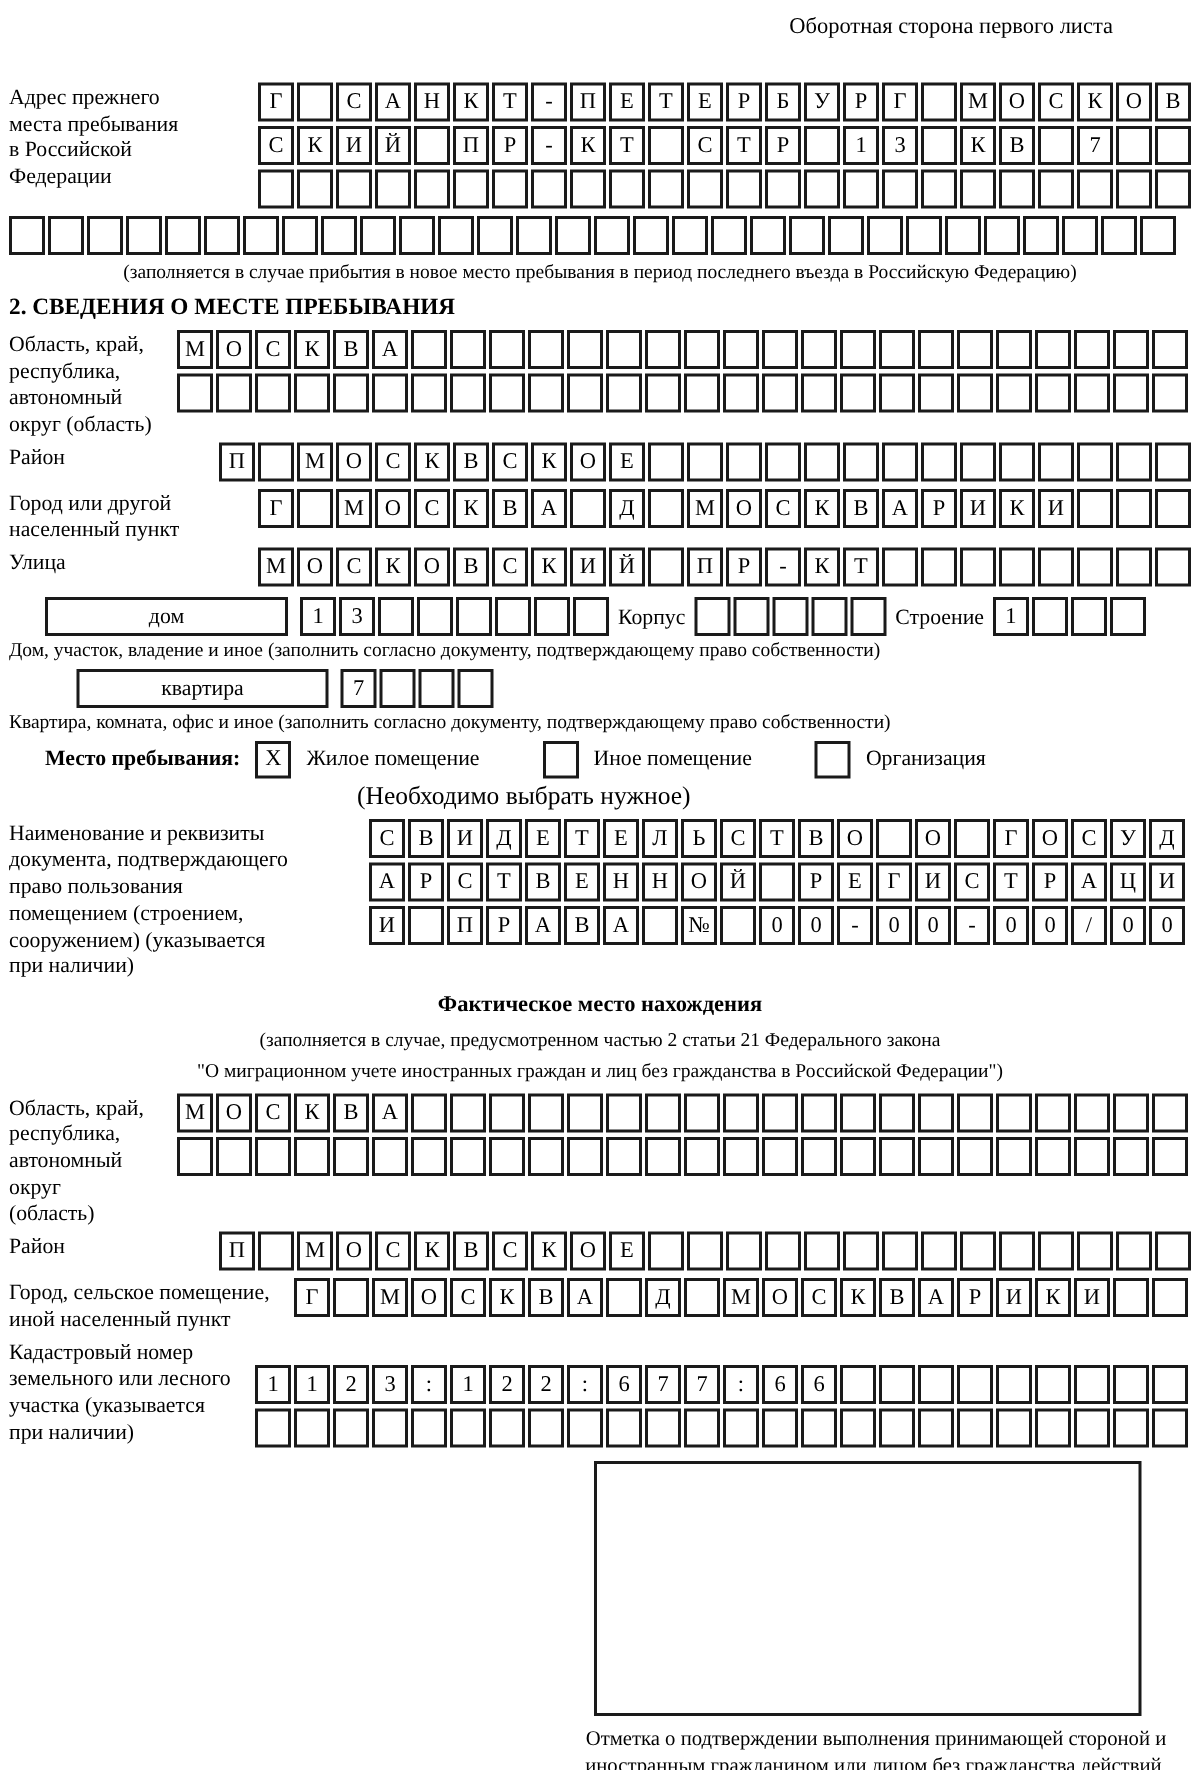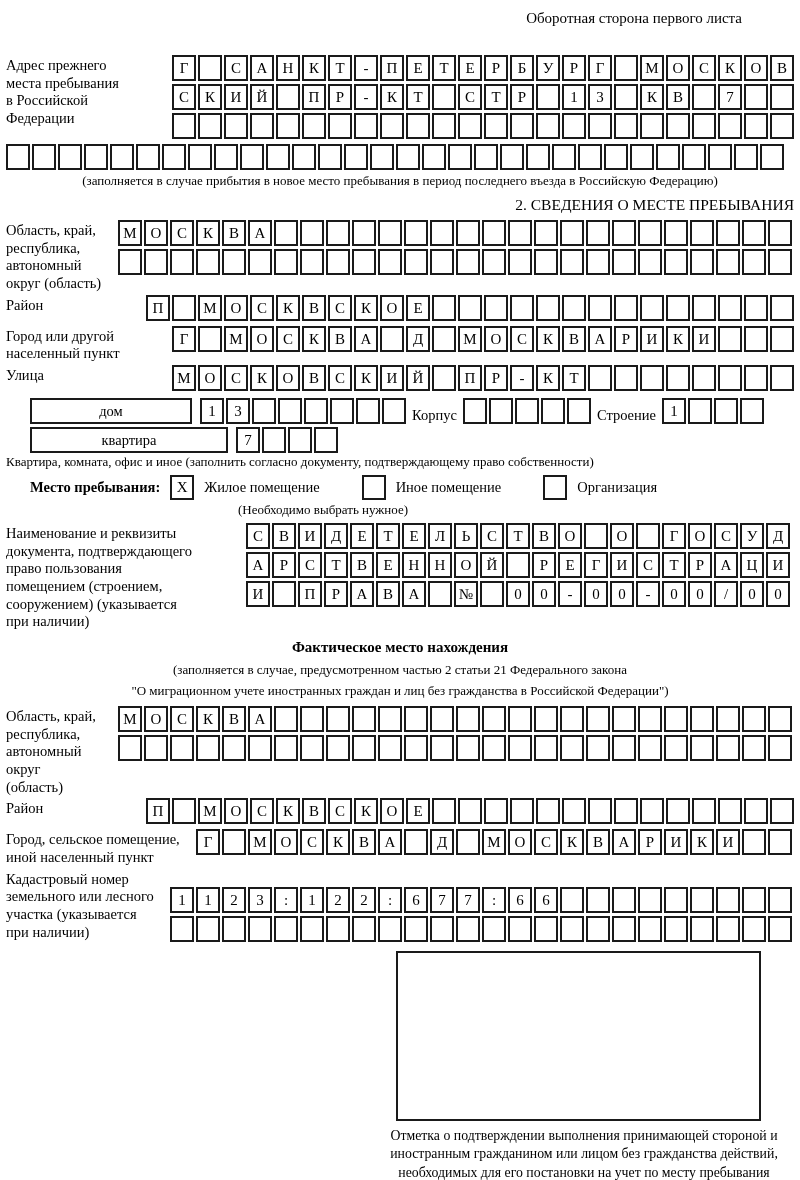--- a/index.html
+++ b/index.html
@@ -27,46 +27,46 @@
   }
 
   .namedbox {
     flex:none; height:26px; border:2px solid #1a1a1a;
     text-align:center; line-height:22px; background:#fff;
   }
 
   .caption { font-size:13px; line-height:1.3; margin:1px 0 4px 0; }
   .caption.center { text-align:center; }
 
-  .h2 { text-align:right; font-weight:normal; font-size:15.5px; margin:6px 0 6px 0; }
+  .h2 { text-align:left; font-weight:bold; font-size:15.5px; margin:6px 0 6px 0; }
   .h3 { text-align:center; font-weight:bold; font-size:15px; margin:8px 0 6px 0; }
 
   .w-prev-label    { width:166px; }
   .w-oblast-label  { width:112px; }
   .w-raion-label   { width:140px; }
   .w-gorod-label   { width:166px; }
   .w-ulitsa-label  { width:166px; }
   .w-doc-label     { width:240px; }
   .w-fgorod-label  { width:190px; }
   .w-kad-label     { width:164px; }
 
-  .dom-row { display:flex; align-items:flex-end; margin:4px 0 1px 24px; }
+  .dom-row { display:flex; align-items:center; margin:4px 0 1px 24px; }
   .dom-box { width:162px; margin-right:8px; }
-  .kv-box  { width:198px; margin-right:8px; }
+  .kv-box  { width:168px; margin-right:8px;margin-left:21px; }
   .inline-label { margin:0 6px 0 4px; padding-top:2px; }
   .kv-row { display:flex; align-items:center; margin:3px 0 1px 24px; }
 
   .mesto-row { display:flex; align-items:center; margin:4px 0 0 24px; }
   .mesto-label { margin-right:10px;font-weight:bold; }
   .checkbox {
     flex:none; width:24px; height:25px; border:2px solid #1a1a1a;
     text-align:center; line-height:21px; font-size:15px; margin-right:10px; background:#fff;
   }
   .opt-label { margin-right:42px; }
-  .mesto-note { font-size:13px; margin:2px 0 5px 232px; }
+  .mesto-note { font-size:17px; margin:2px 0 5px 232px; }
 
   .stamp-box {
     width:365px; height:170px; border:2px solid #1a1a1a;
     margin:6px 0 6px 390px; background:#fff;
   }
   .stamp-note {
     width:432px; margin-left:362px; text-align:center;
     font-size:13.8px; line-height:1.35;
   }
 
@@ -379,20 +379,21 @@
         <span class="cell"></span>
       </div>
     <div class="inline-label">Строение</div>
     <div class="grid" style="margin-bottom:0;">
         <span class="cell">1</span>
         <span class="cell"></span>
         <span class="cell"></span>
         <span class="cell"></span>
       </div>
   </div>
+  <div class="caption">Дом, участок, владение и иное (заполнить согласно документу, подтверждающему право собственности)</div>
 
   <div class="kv-row">
     <div class="namedbox kv-box">квартира</div>
     <div class="grid" style="margin-bottom:0;">
         <span class="cell">7</span>
         <span class="cell"></span>
         <span class="cell"></span>
         <span class="cell"></span>
       </div>
   </div>

